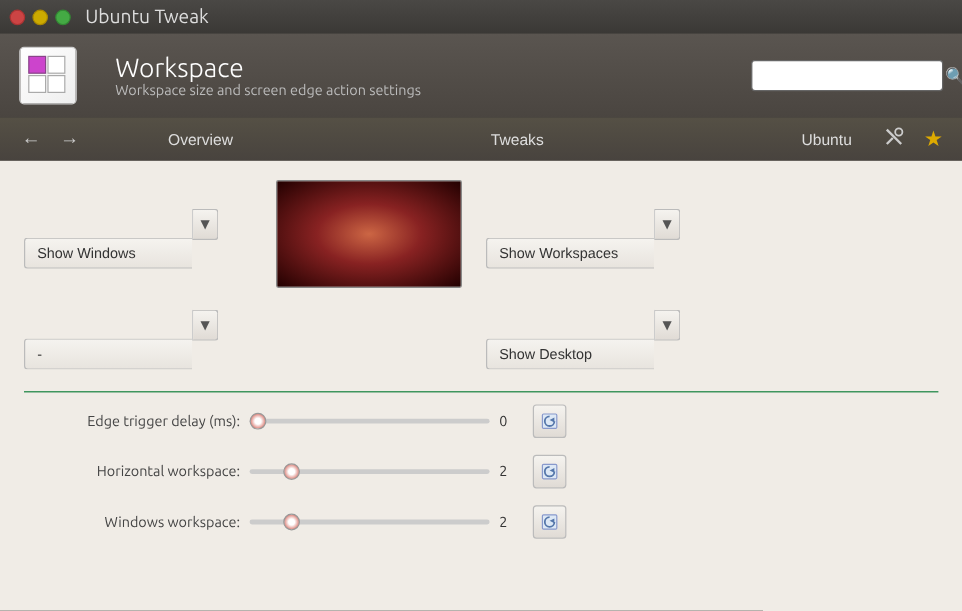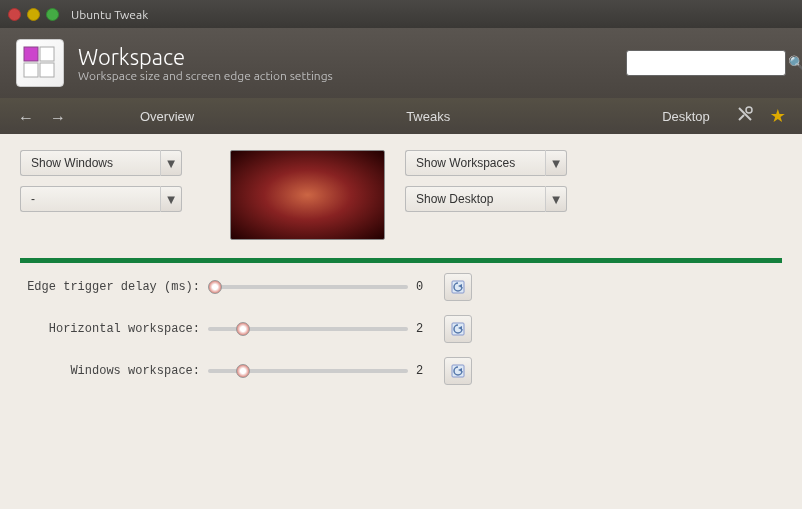--- a/index.html
+++ b/index.html
@@ -25,32 +25,32 @@
     .titlebar-btn {
       width: 13px; height: 13px;
       border-radius: 50%;
       display: inline-block;
     }
     .btn-close { background: #cc4444; border: 1px solid #aa3333; }
     .btn-min { background: #ccaa00; border: 1px solid #aa8800; }
     .btn-max { background: #44aa44; border: 1px solid #338833; }
     .titlebar-title {
       color: #ddd;
-      font-size: 12px;
+      font-size: 16px;
       margin-left: 6px;
     }
 
     
     .header {
       background: linear-gradient(to bottom, #5a5550, #4a4540);
       height: 70px;
       display: flex;
       align-items: center;
       padding: 0 16px;
-      gap: 14px;
+      gap: 32px;
       justify-content: flex-end;
     }
     .header-icon {
       width: 48px; height: 48px;
       background: linear-gradient(135deg, #fff 0%, #eee 100%);
       border: 1px solid #ccc;
       border-radius: 4px;
       display: flex; align-items: center; justify-content: center;
       font-size: 22px;
     }
@@ -167,39 +167,39 @@
       background: linear-gradient(to bottom, #f5f3ef, #e8e4de);
       border: 1px solid #bbb;
       border-right: none;
       border-radius: 3px 0 0 3px;
       padding: 4px 10px;
       font-size: 12px;
       color: #333;
       cursor: pointer;
       height: 26px;
       min-width: 140px;
+      margin-top: 48px;
     }
     .dropdown-btn {
       background: linear-gradient(to bottom, #f5f3ef, #e0dbd5);
       border: 1px solid #bbb;
       border-left: 1px solid #ccc;
       border-radius: 0 3px 3px 0;
       height: 26px;
       width: 22px;
       cursor: pointer;
       display: flex; align-items: center; justify-content: center;
       font-size: 10px;
       color: #555;
     }
 
     
     .sliders-section {
       padding: 10px 0;
-      border-top: 5px solid #15803d;
-      font-family: Liberation Mono, monospace;
+      border-top: 1px solid #15803d;
     }
     .slider-row {
       display: flex;
       align-items: center;
       margin-bottom: 14px;
       gap: 8px;
     }
     .slider-label {
       text-align: right;
       width: 180px;
@@ -273,21 +273,21 @@
 </div>
 
 <div class="nav-row">
   <div class="nav-arrows">
     <button class="nav-arrow">←</button>
     <button class="nav-arrow">→</button>
   </div>
   <div class="tabs">
     <button class="tab">Overview</button>
     <button class="tab">Tweaks</button>
-    <button class="tab">Desktop</button>
+    <button class="tab">Ubuntu</button>
   </div>
   <div class="nav-icons">
     <button class="nav-icon-btn">
       
       <svg width="18" height="18" viewBox="0 0 18 18" fill="none">
         <line x1="3" y1="3" x2="15" y2="15" stroke="#ccc" stroke-width="2"></line>
         <line x1="3" y1="15" x2="8" y2="10" stroke="#ccc" stroke-width="2"></line>
         <circle cx="13" cy="5" r="3" stroke="#ccc" stroke-width="1.5" fill="none"></circle>
       </svg>
     </button>

